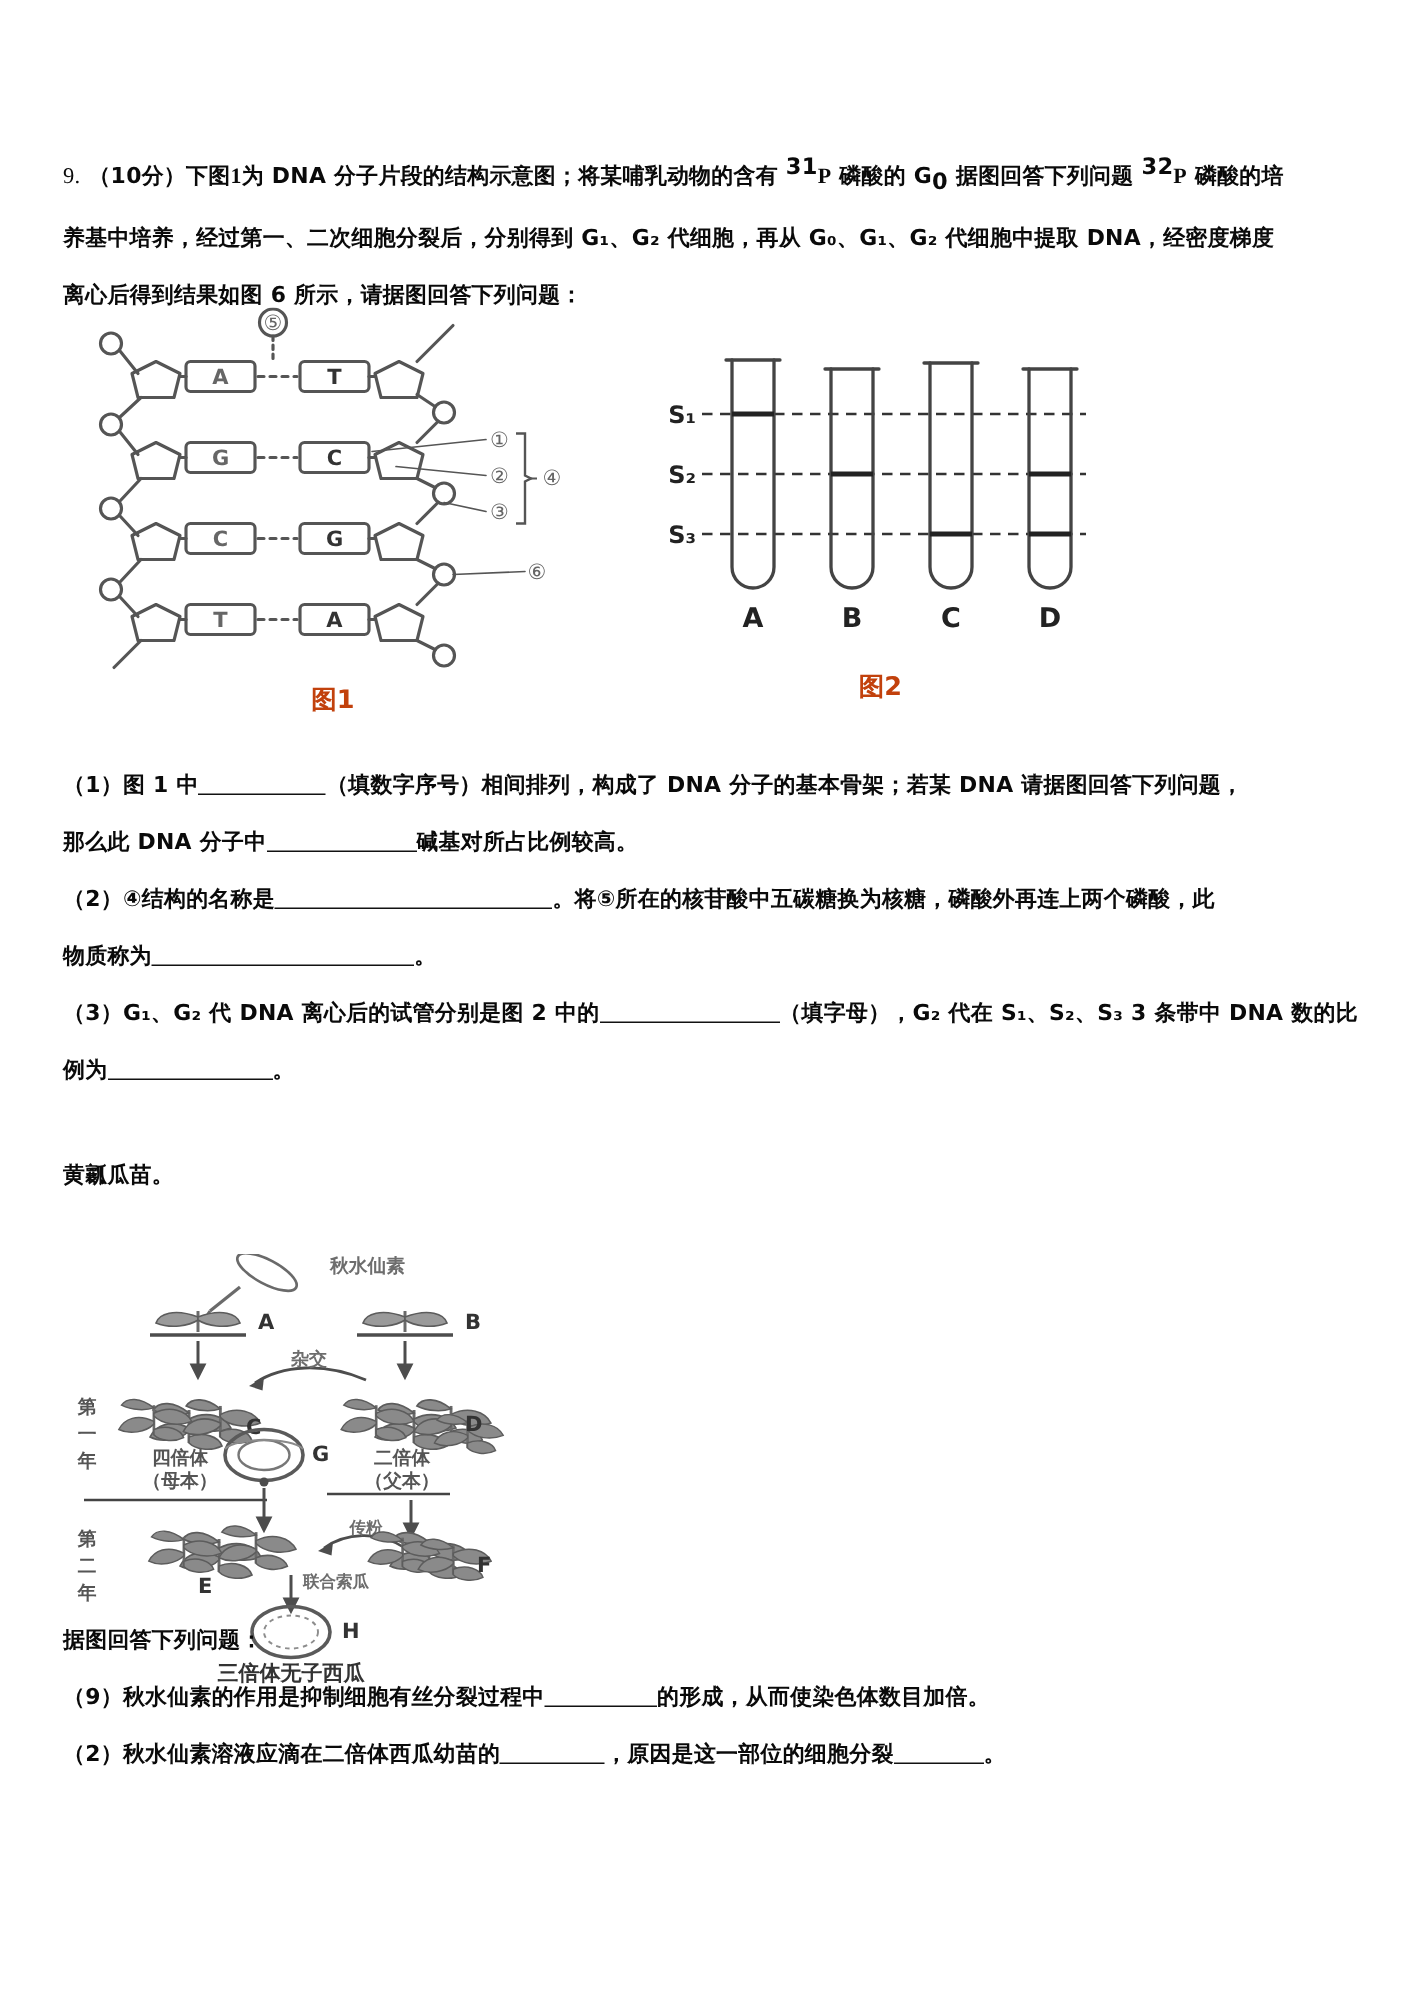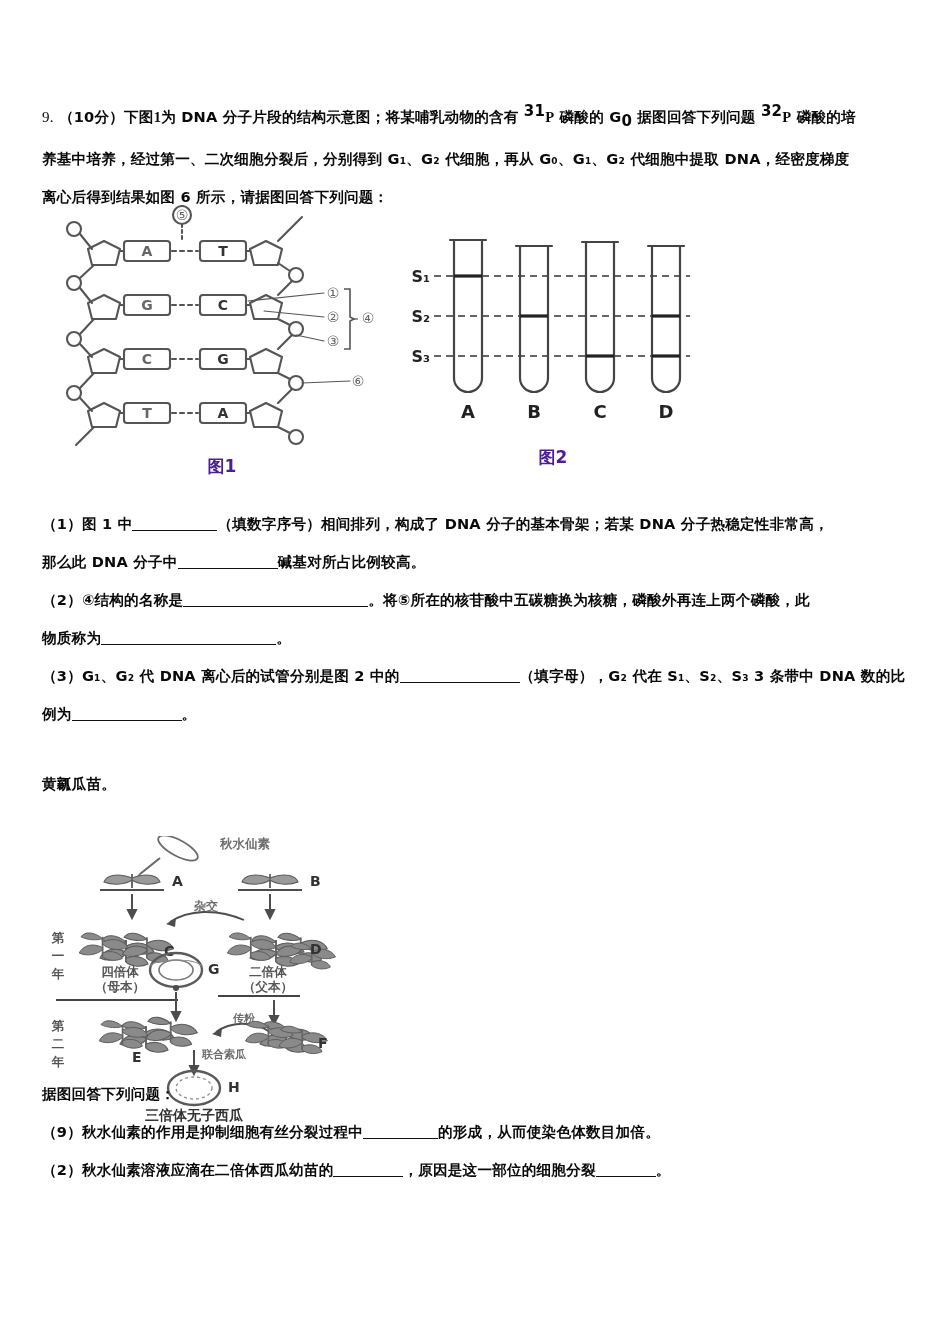--- a/index.html
+++ b/index.html
@@ -75,27 +75,27 @@
     top: 205px;
     width: 340px;
     height: 285px;
   }
   .fig1 svg, .fig2 svg, .fig3 svg { display: block; }
   .figcap {
     font-size: 17px;
     font-weight: 700;
     text-align: center;
     font-family: "DejaVu Sans", sans-serif;
-    color: #4c1d95;
+    color: #c2410c;
   }
 
   
   .fig2 {
     position: absolute;
-    left: 398px;
+    left: 432px;
     top: 230px;
     width: 310px;
     height: 255px;
   }
 
   
   .fig3 {
     position: absolute;
     left: 48px;
     top: 836px;
@@ -266,21 +266,21 @@
         <text x="136" y="188">B</text>
         <text x="202" y="188">C</text>
         <text x="268" y="188">D</text>
       </g>
     </svg>
     <div class="figcap" style="margin-top:-4px;">图2</div>
   </div>
 
   <div class="block-9b">
     <div class="qline">
-      <span>（1）图 1 中</span><span class="blank b85"></span><span>（填数字序号）相间排列，构成了 DNA 分子的基本骨架；若某 DNA 分子热稳定性非常高，</span>
+      <span>（1）图 1 中</span><span class="blank b85"></span><span>（填数字序号）相间排列，构成了 DNA 分子的基本骨架；若某 DNA 请据图回答下列问题，</span>
     </div>
     <div class="qline">
       <span>那么此 DNA 分子中</span><span class="blank b100"></span><span>碱基对所占比例较高。</span>
     </div>
     <div class="qline">
       <span>（2）④结构的名称是</span><span class="blank b185"></span><span>。将⑤所在的核苷酸中五碳糖换为核糖，磷酸外再连上两个磷酸，此</span>
     </div>
     <div class="qline">
       <span>物质称为</span><span class="blank b175"></span><span>。</span>
     </div>

